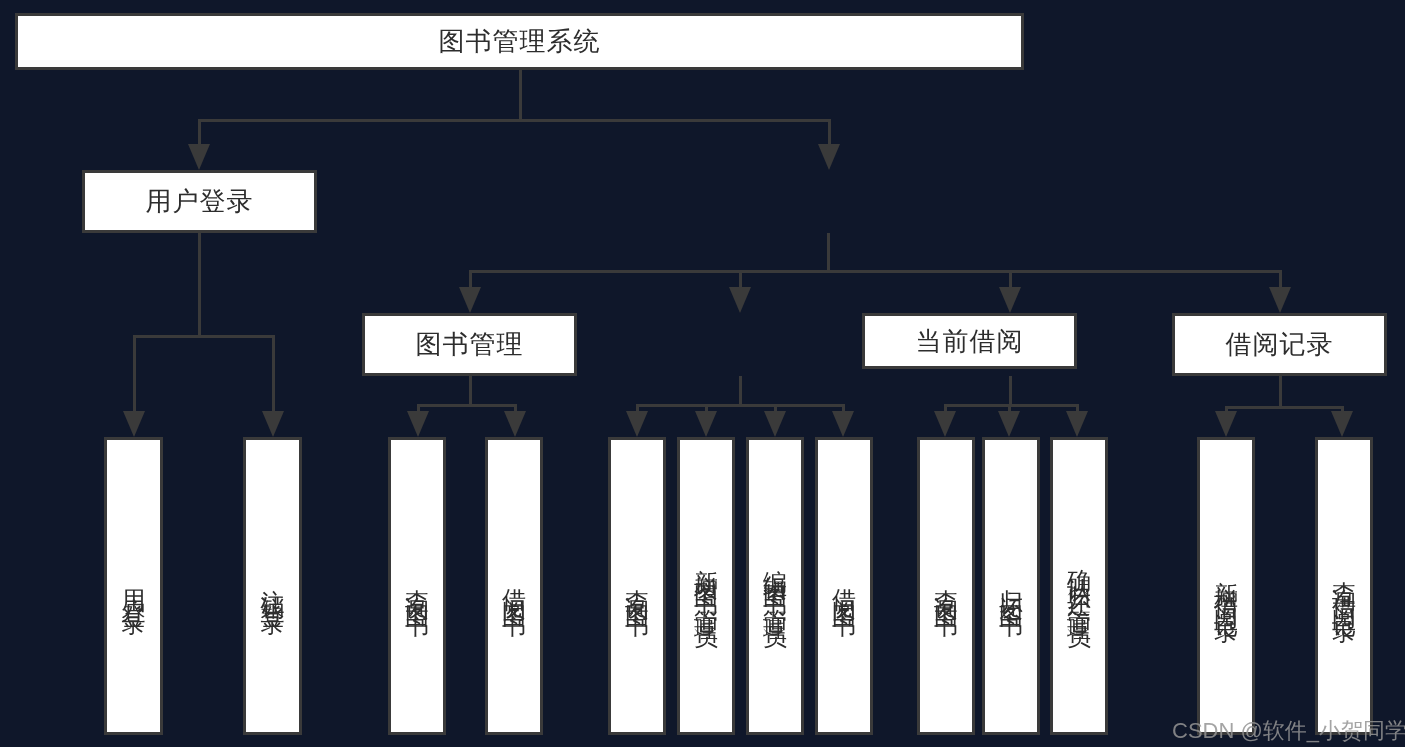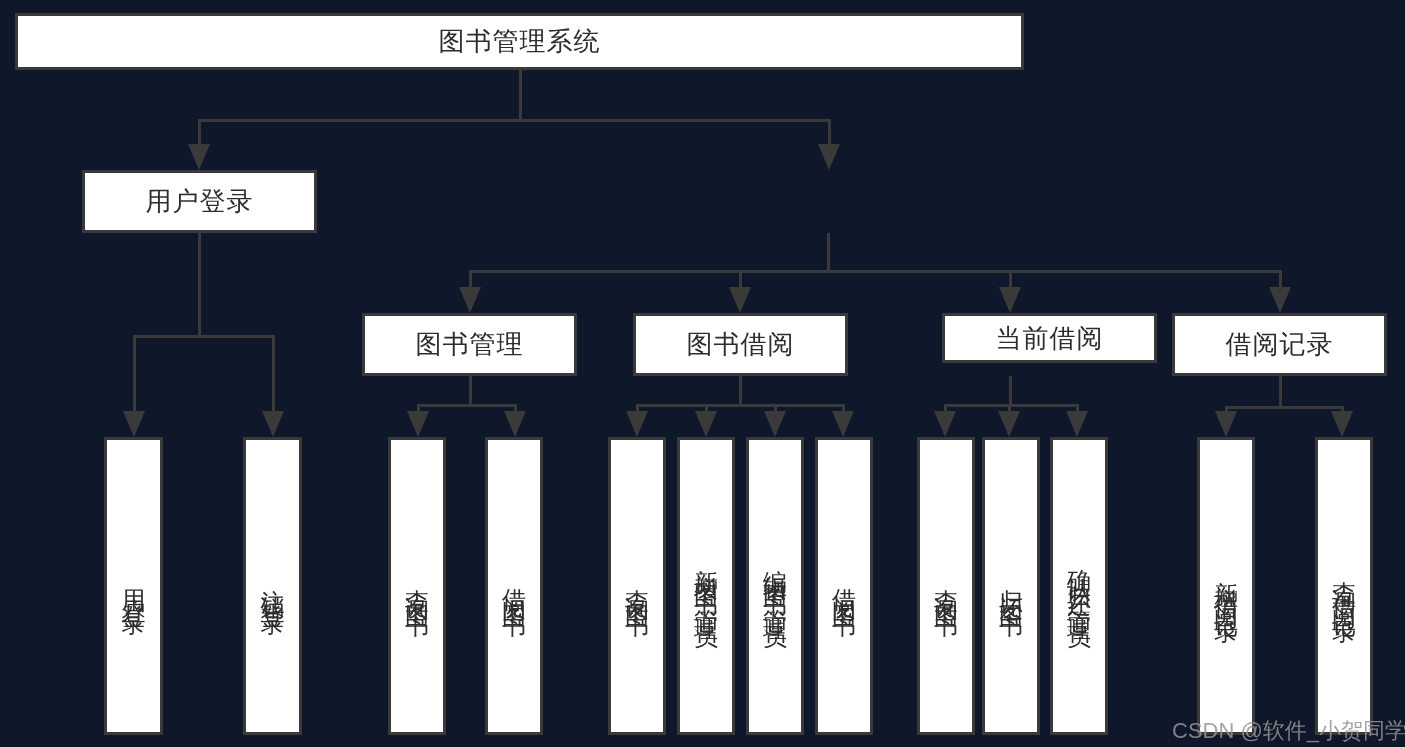--- a/index.html
+++ b/index.html
@@ -76,22 +76,21 @@
   <div class="vline" style="left:469px;top:270px;height:18px"></div>
   <div class="vline" style="left:739px;top:270px;height:18px"></div>
   <div class="vline" style="left:1009px;top:270px;height:18px"></div>
   <div class="vline" style="left:1279px;top:270px;height:18px"></div>
   <div class="arrow" style="left:459px;top:287px"></div>
   <div class="arrow" style="left:729px;top:287px"></div>
   <div class="arrow" style="left:999px;top:287px"></div>
   <div class="arrow" style="left:1269px;top:287px"></div>
 
   <div class="box hdr" style="left:362px;top:313px;width:215px;height:63px">图书管理</div>
-  <div class="box hdr" style="left:633px;top:313px;width:215px;height:63px">图书借阅</div>
-  <div class="box hdr" style="left:942px;top:313px;width:215px;height:50px">当前借阅</div>
+  <div class="box hdr" style="left:862px;top:313px;width:215px;height:56px">当前借阅</div>
   <div class="box hdr" style="left:1172px;top:313px;width:215px;height:63px">借阅记录</div>
 
   <div class="vline" style="left:469px;top:376px;height:29px"></div>
   <div class="hline" style="left:417px;top:404px;width:100px"></div>
   <div class="vline" style="left:417px;top:404px;height:8px"></div>
   <div class="vline" style="left:514px;top:404px;height:8px"></div>
   <div class="arrow" style="left:407px;top:411px"></div>
   <div class="arrow" style="left:504px;top:411px"></div>
 
   <div class="vline" style="left:739px;top:376px;height:29px"></div>

